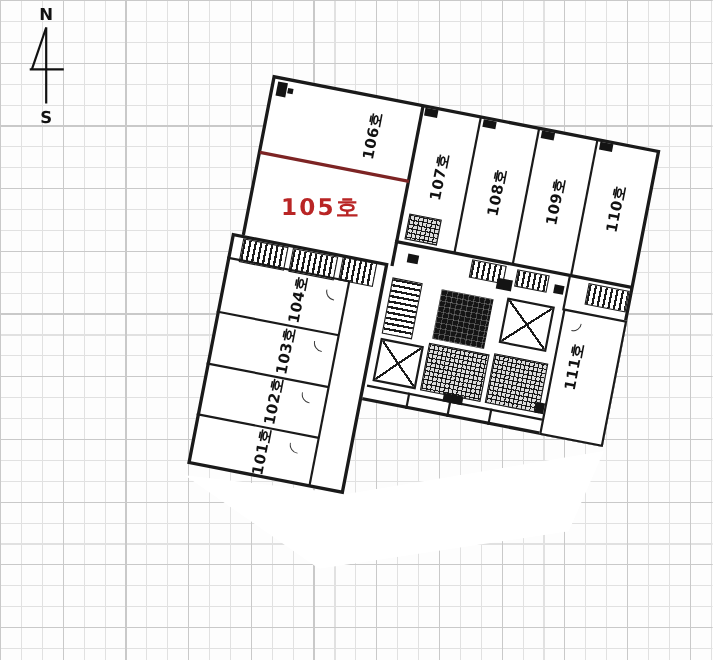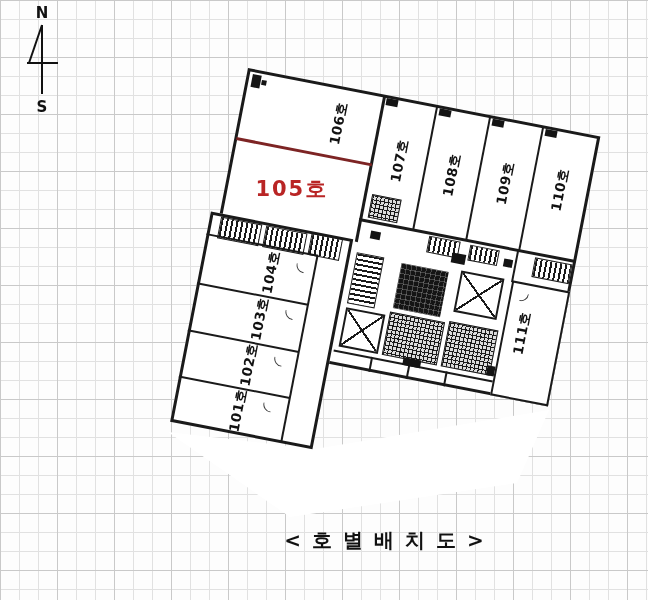--- a/index.html
+++ b/index.html
@@ -145,15 +145,14 @@
     <div class="room-label" style="left:330px;top:60px;">110호</div>
     <div class="room-label" style="left:320px;top:208px;">111호</div>
     <div class="room-label" style="left:62px;top:196px;">104호</div>
     <div class="room-label" style="left:60px;top:244px;">103호</div>
     <div class="room-label" style="left:58px;top:291px;">102호</div>
     <div class="room-label" style="left:56px;top:338px;">101호</div>
 
     <div class="hl-label" style="left:66px;top:110px;">105호</div>
   </div>
 
-  <div class="caption">&lt; 호 별 배 치 도 &gt;</div>
 
 </div>
 
 </body></html>

